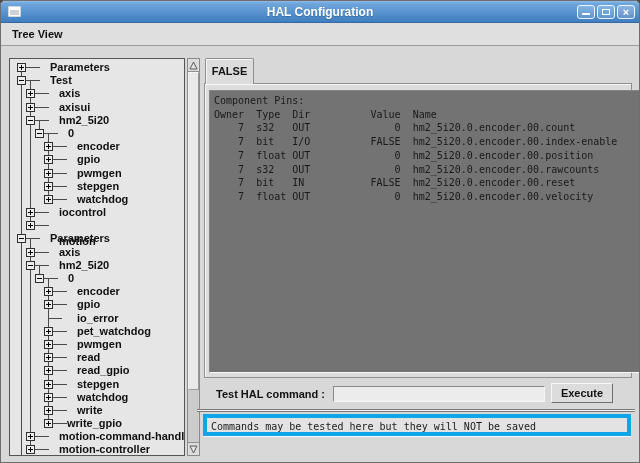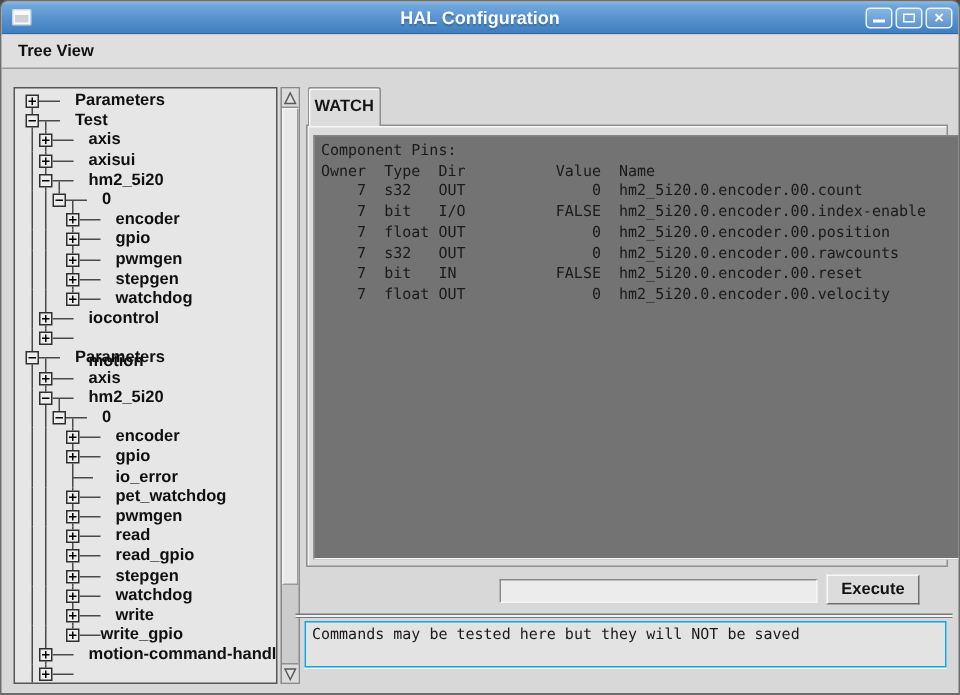--- a/index.html
+++ b/index.html
@@ -64,22 +64,22 @@
     font-size:11px;font-weight:bold;color:#111;}
   .cmd-entry{position:absolute;left:332px;top:385px;width:212px;height:16px;background:#ececec;
     border:1px solid #8a8a8a;border-bottom-color:#f6f6f6;border-right-color:#f6f6f6;
     font-family:"DejaVu Sans Mono",monospace;font-size:10px;color:#1a1a1a;padding:0 3px;outline:none;}
   .cmd-btn{position:absolute;left:550px;top:382px;width:62px;height:20px;background:#dcdcdc;
     border:1px solid #6e6e6e;border-top-color:#f7f7f7;border-left-color:#f7f7f7;
     font-family:"Liberation Sans",sans-serif;font-size:11px;font-weight:bold;color:#111;
     text-align:center;line-height:18px;padding:0;}
   .sep{position:absolute;left:196px;top:408px;width:438px;height:3px;
     background:linear-gradient(#787878 0,#787878 1px,#f2f2f2 1px,#f2f2f2 2px,#787878 2px,#787878 3px);}
-  .msg-box{position:absolute;left:202px;top:413px;width:428px;height:31px;background:#e3e3e3;
-    border:1px solid #0ea5e9;box-shadow:0 1px 0 #f8f8f8;}
+  .msg-box{position:absolute;left:202px;top:413px;width:428px;height:22px;background:#e3e3e3;
+    border:4px solid #0ea5e9;box-shadow:0 1px 0 #f8f8f8;}
   .msg-box pre{margin:0;padding:3px 0 0 4px;font-family:"DejaVu Sans Mono",monospace;
     font-size:10px;color:#1a1a1a;white-space:pre;}
 </style>
 </head>
 <body>
 
 <div class="window">
 
   <div class="titlebar">
     <div class="title-icon">
@@ -405,53 +405,55 @@
           <div class="tlabel" style="left: 49px;">motion-command-handl</div>
         </div>
         <div class="tree-row">
           <div class="vline v-full" style="left: 11px;"></div>
           <div class="vline v-up" style="left: 20px;"></div>
           <div class="stub" style="left: 25px; width: 14px;"></div>
           <div class="tbox" style="left: 16px;">
             <div class="hb"></div>
             <div class="vb"></div>
           </div>
+          <div class="tlabel" style="left: 49px;">motion-controller</div>
         </div>
       </div>
   </div>
 
   <div class="tree-scroll">
     <div class="sb-btn" style="top:0;">
       <svg width="9" height="9">
           <polygon points="4.5,1 8,8 1,8" fill="#e2e2e2" stroke="#5a5a5a"></polygon>
         </svg>
     </div>
     <div class="sb-thumb"></div>
     <div class="sb-btn sb-btn-down">
       <svg width="9" height="9">
           <polygon points="1,1 8,1 4.5,8" fill="#e2e2e2" stroke="#5a5a5a"></polygon>
         </svg>
     </div>
   </div>
 
-  <div class="tab tab-show">WATCH</div>
+  <div class="tab tab-show">FALSE</div>
 
   <div class="nb-page">
     <div class="textbox">
       <pre>Component Pins:
 Owner  Type  Dir          Value  Name
     7  s32   OUT              0  hm2_5i20.0.encoder.00.count
     7  bit   I/O          FALSE  hm2_5i20.0.encoder.00.index-enable
     7  float OUT              0  hm2_5i20.0.encoder.00.position
     7  s32   OUT              0  hm2_5i20.0.encoder.00.rawcounts
     7  bit   IN           FALSE  hm2_5i20.0.encoder.00.reset
     7  float OUT              0  hm2_5i20.0.encoder.00.velocity</pre>
     </div>
   </div>
 
+  <div class="cmd-label">Test HAL command :</div>
   <input class="cmd-entry" value="" style="">
   <button class="cmd-btn">Execute</button>
 
   <div class="sep"></div>
 
   <div class="msg-box">
     <pre>Commands may be tested here but they will NOT be saved</pre>
   </div>
 
 </div>

